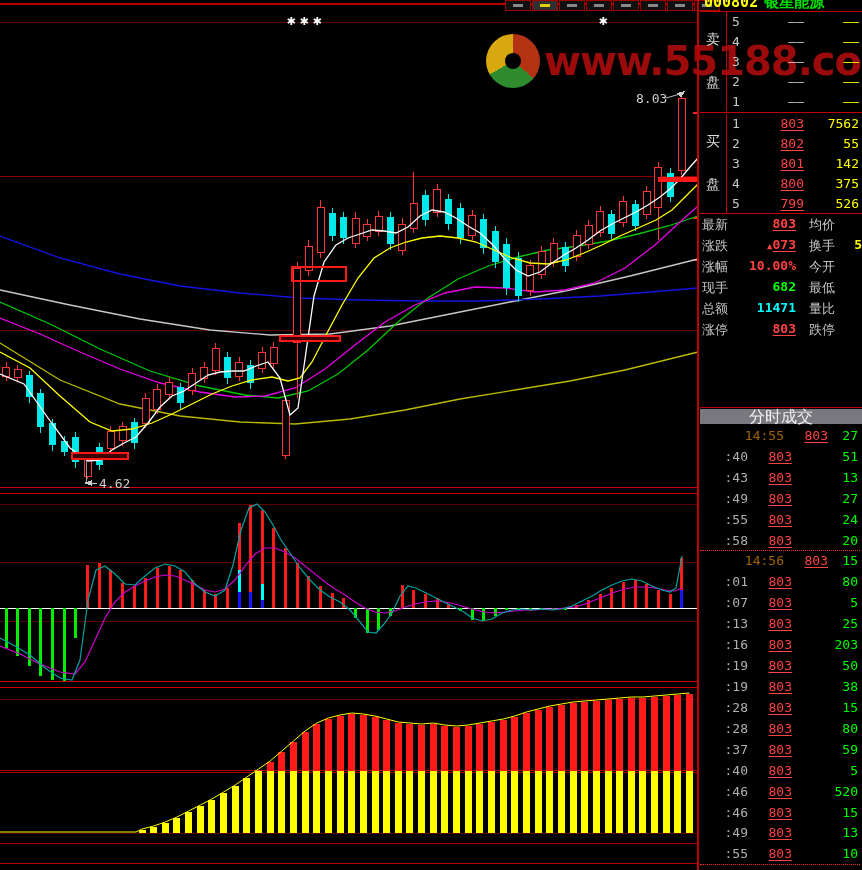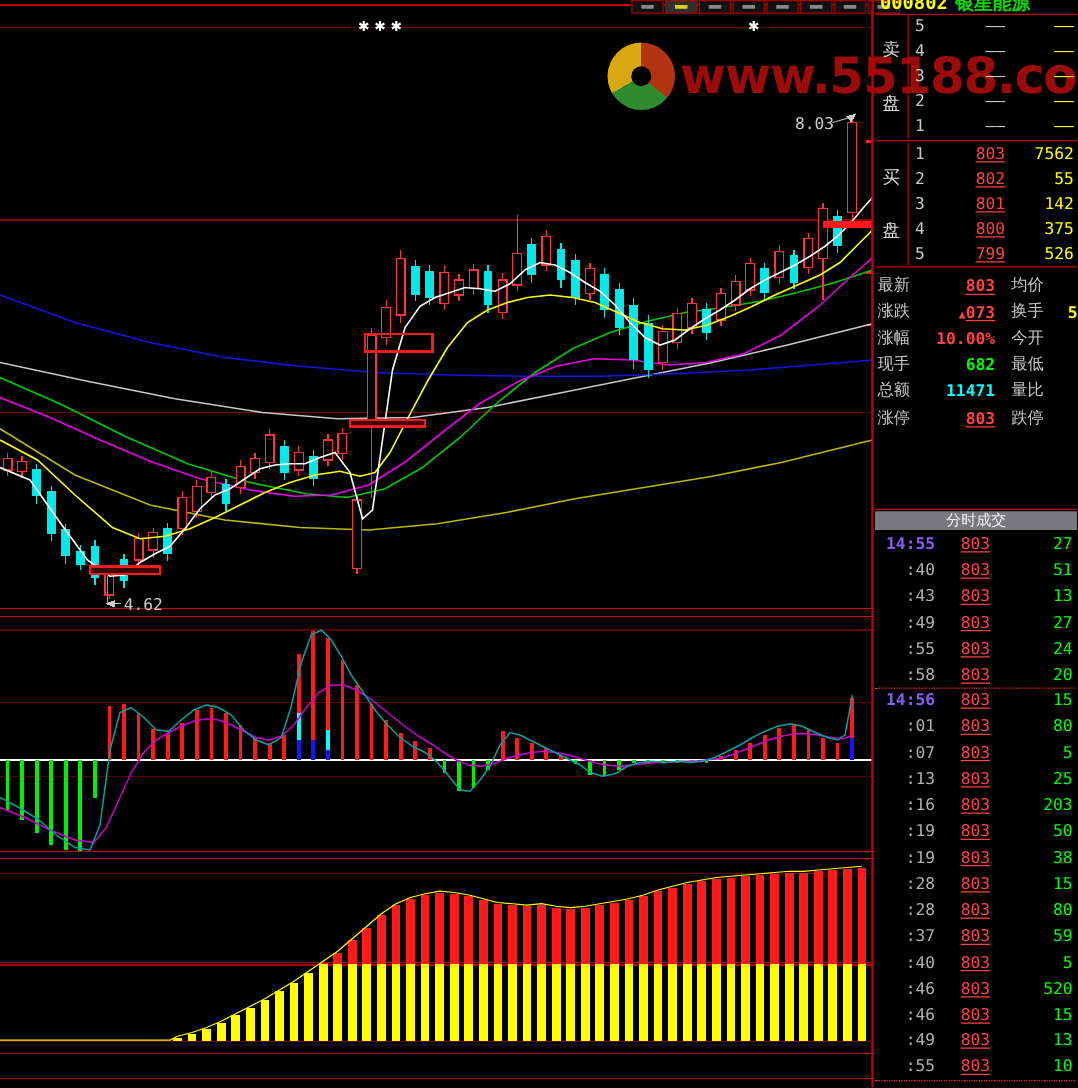--- a/index.html
+++ b/index.html
@@ -35,31 +35,31 @@
   .ob-rows{flex:1;display:flex;flex-direction:column;}
   .ob-row{display:flex;height:19.8px;align-items:center;font:13px "DejaVu Sans Mono",monospace;}
   .ob-num{width:18px;padding-left:5px;color:#c8c8c8;}
   .ob-price{width:54px;text-align:right;}
   .ob-vol{flex:1;text-align:right;padding-right:3px;}
   .c-red{color:#ff4242;}
   .c-yellow{color:#ffff00;}
   .c-gray{color:#c8c8c8;}
   .u{text-decoration:underline;text-underline-offset:2px;}
   #quoteRows{position:absolute;left:0;top:216px;width:162px;}
-  .quote-row{display:flex;height:21.1px;align-items:flex-end;font-size:13px;}
+  .quote-row{display:flex;height:21.1px;align-items:flex-start;font-size:13px;}
   .q-l1{width:28px;padding-left:2px;color:#c8c8c8;}
   .q-v1{width:66px;text-align:right;font-family:"DejaVu Sans Mono",monospace;font-weight:bold;}
   .q-l2{width:30px;padding-left:13px;color:#c8c8c8;}
   .q-v2{flex:1;text-align:right;font-family:"DejaVu Sans Mono",monospace;font-weight:bold;overflow:hidden;}
   .tick-header{position:absolute;left:0;top:409px;width:162px;height:15px;background:#78787e;
-      color:#f2f2f2;font-size:12px;text-align:center;line-height:15px;}
+      color:#f2f2f2;font-size:16px;text-align:center;line-height:15px;}
   #tickRows{position:absolute;left:0;top:425px;width:162px;}
   .t-row{display:flex;height:20.93px;align-items:center;font:13px "DejaVu Sans Mono",monospace;}
   .t-time{width:48px;text-align:right;color:#b0b0b0;}
-  .t-time.bright{color:#8b5cf6;font-weight:bold;}
+  .t-time.bright{color:#a16207;font-weight:normal;padding-left:36px;}
   .t-price{width:44px;text-align:right;color:#ff4242;text-decoration:underline;text-underline-offset:2px;}
   .t-vol{flex:1;text-align:right;padding-right:4px;color:#00ff00;}
 </style>
 </head>
 <body>
 
 <div id="app">
   <svg id="chart" width="700" height="870" shape-rendering="crispEdges">
       <line x1="0" x2="862" y1="4" y2="4" stroke="#bb0000" stroke-width="2"></line>
       <line x1="0" x2="698" y1="22" y2="22" stroke="#5a0000" stroke-width="1"></line>

